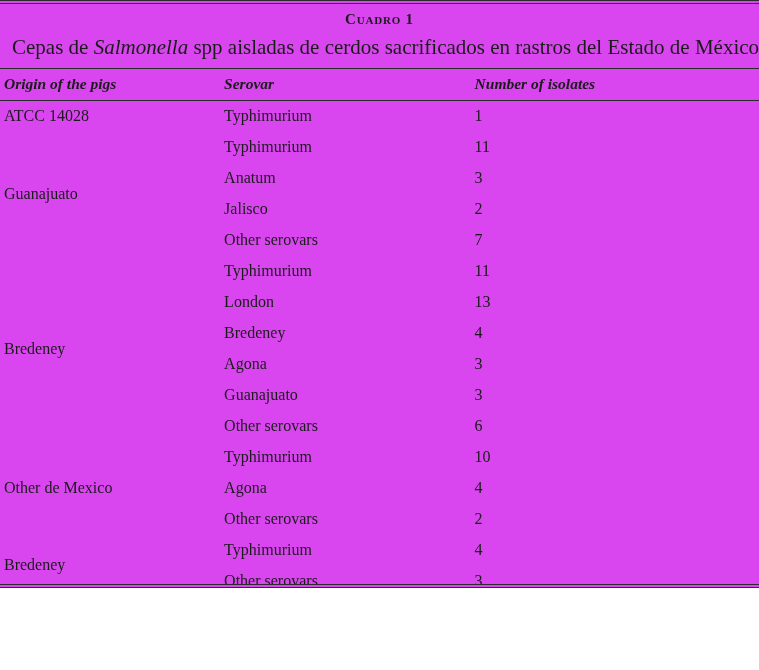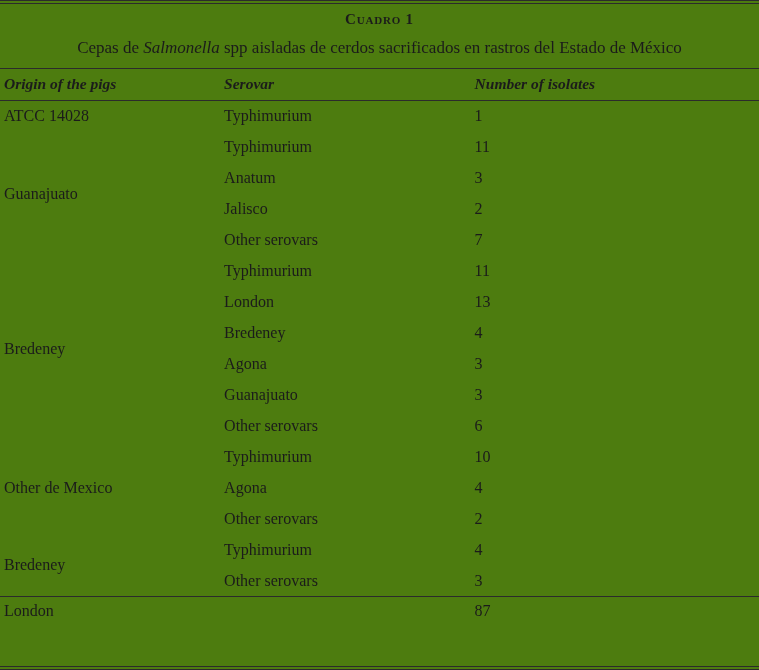--- a/index.html
+++ b/index.html
@@ -1,40 +1,40 @@
 <!DOCTYPE html>
 <html><head>
 <meta charset="utf-8">
 <style>
   * { box-sizing: border-box; margin: 0; padding: 0; }
   html, body { background: #ffffff; }
   .page {
     width: 759px;
-    height: 670px;
-    background: #4d7c0f;
+    height: 588px;
+    background: #d946ef;
     font-family: "Liberation Serif", "DejaVu Serif", serif;
     color: #1b1b1b;
     border-top: 4px double #2b2b2b;
     border-bottom: 4px double #2b2b2b;
     overflow: hidden;
   }
   .caption {
     text-align: center;
     padding: 7px 12px 7px;
     border-bottom: 1px solid #2b2b2b;
   }
   .title {
     font-variant: small-caps;
     font-weight: bold;
     font-size: 15px;
     letter-spacing: 0.8px;
     margin-bottom: 6px;
   }
   .subtitle {
-    font-size: 17px;
+    font-size: 21px;
     line-height: 27px;
     white-space: nowrap;
   }
   .subtitle i { font-style: italic; }
   table.isolates {
     width: 100%;
     border-collapse: collapse;
     table-layout: fixed;
   }
   col.c1 { width: 29%; }

